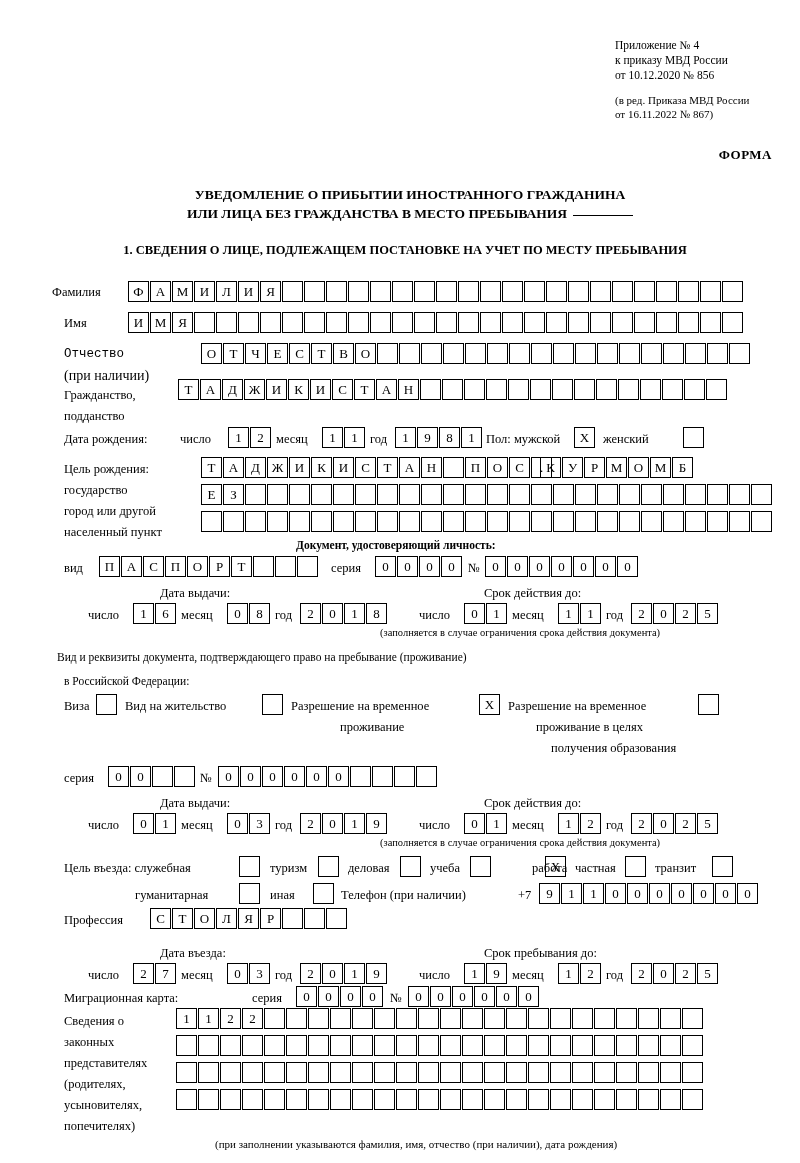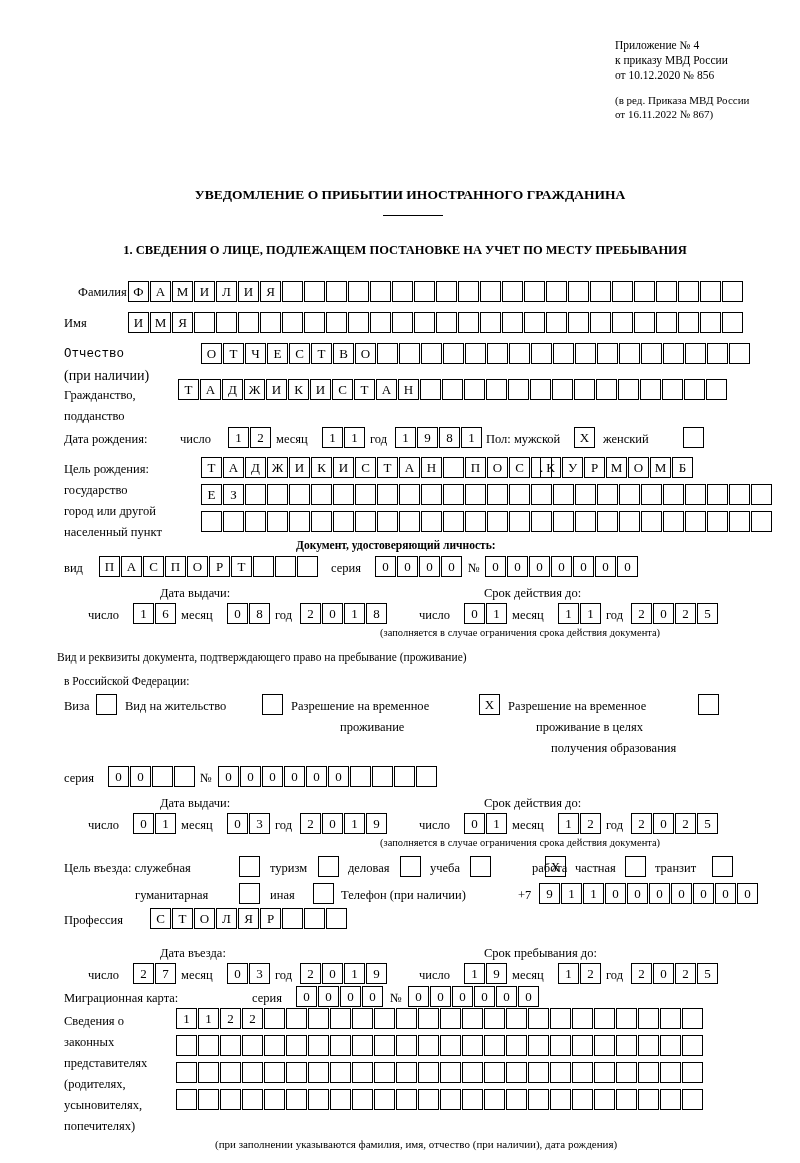--- a/index.html
+++ b/index.html
@@ -90,31 +90,32 @@
 <div class="page">
 
   <div class="header-right">
     <div>Приложение № 4</div>
     <div>к приказу МВД России</div>
     <div>от 10.12.2020 № 856</div>
     <div class="sub">(в ред. Приказа МВД России</div>
     <div class="sub" style="margin-top:0">от 16.11.2022 № 867)</div>
   </div>
 
+  <div class="forma">ФОРМА</div>
 
   <div class="title">
     <div>УВЕДОМЛЕНИЕ О ПРИБЫТИИ ИНОСТРАННОГО ГРАЖДАНИНА</div>
     <div>
-      <span class="rule"></span>
+      <span>ИЛИ ЛИЦА БЕЗ ГРАЖДАНСТВА В МЕСТО ПРЕБЫВАНИЯ</span><span class="rule"></span>
     </div>
   </div>
 
   <div class="section1">1. СВЕДЕНИЯ О ЛИЦЕ, ПОДЛЕЖАЩЕМ ПОСТАНОВКЕ НА УЧЕТ ПО МЕСТУ ПРЕБЫВАНИЯ</div>
 
-  <div class="t" style="left:78px;top:285px;">Фамилия</div>
+  <div class="t" style="left:52px;top:285px;">Фамилия</div>
   <div class="boxes" style="left:128px;top:281px;">
       <div class="bx">Ф</div>
       <div class="bx">А</div>
       <div class="bx">М</div>
       <div class="bx">И</div>
       <div class="bx">Л</div>
       <div class="bx">И</div>
       <div class="bx">Я</div>
       <div class="bx"></div>
       <div class="bx"></div>

